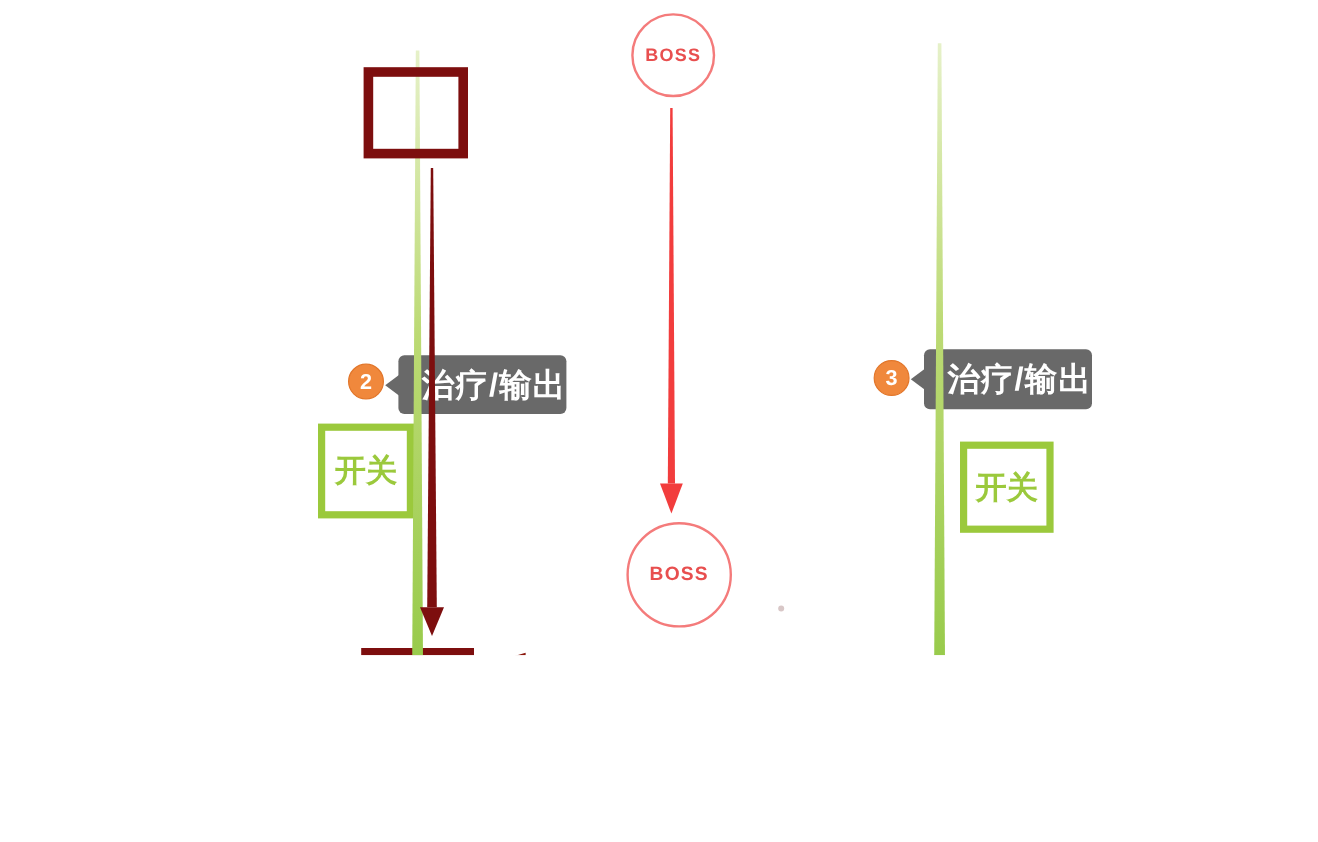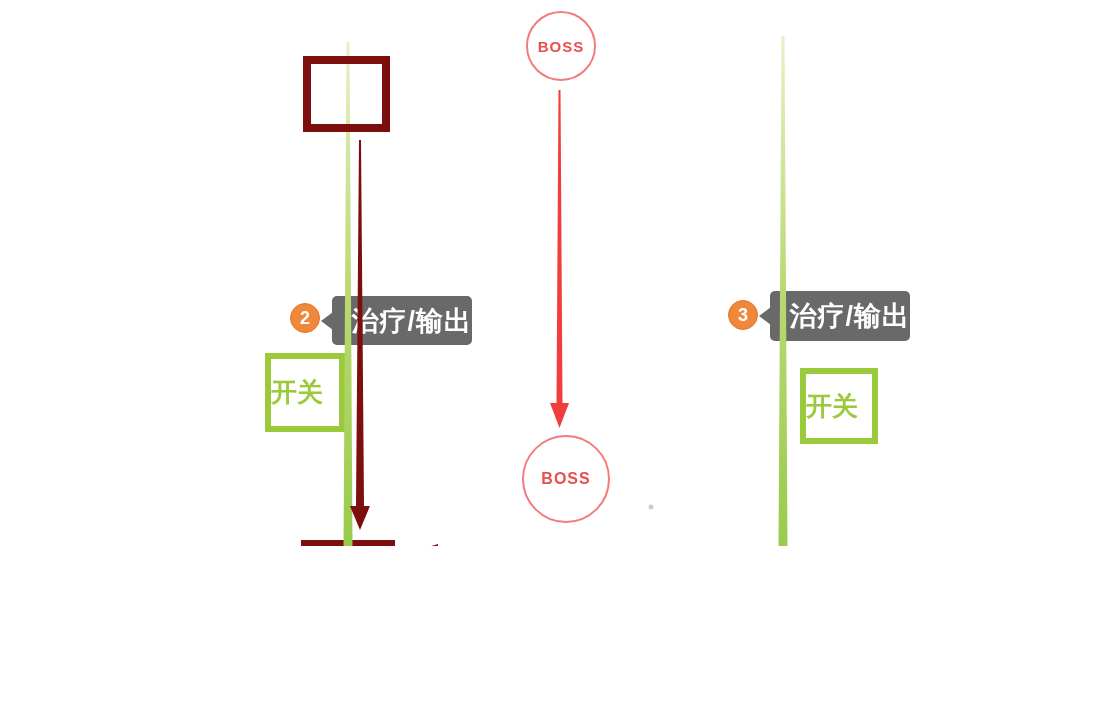--- a/index.html
+++ b/index.html
@@ -50,21 +50,21 @@
     display:flex;align-items:center;justify-content:center;
     z-index:3;
   }
   .badge-2{left:290px;top:303px;}
   .badge-3{left:728px;top:300px;}
   .badge-1{left:551px;top:553px;}
   
   .switch-box{
     position:absolute;box-sizing:border-box;
     border:6px solid #9bc93c;background:transparent;
-    display:flex;align-items:center;justify-content:flex-start;
+    display:flex;align-items:center;justify-content:center;
     color:#9bc93c;font-size:26px;font-weight:bold;
     z-index:2;
   }
   .switch-left{left:265px;top:353px;width:80px;height:79px;}
   .switch-right{left:800px;top:368px;width:78px;height:76px;}
 </style>
 </head>
 <body>
 
 <div class="stage">

